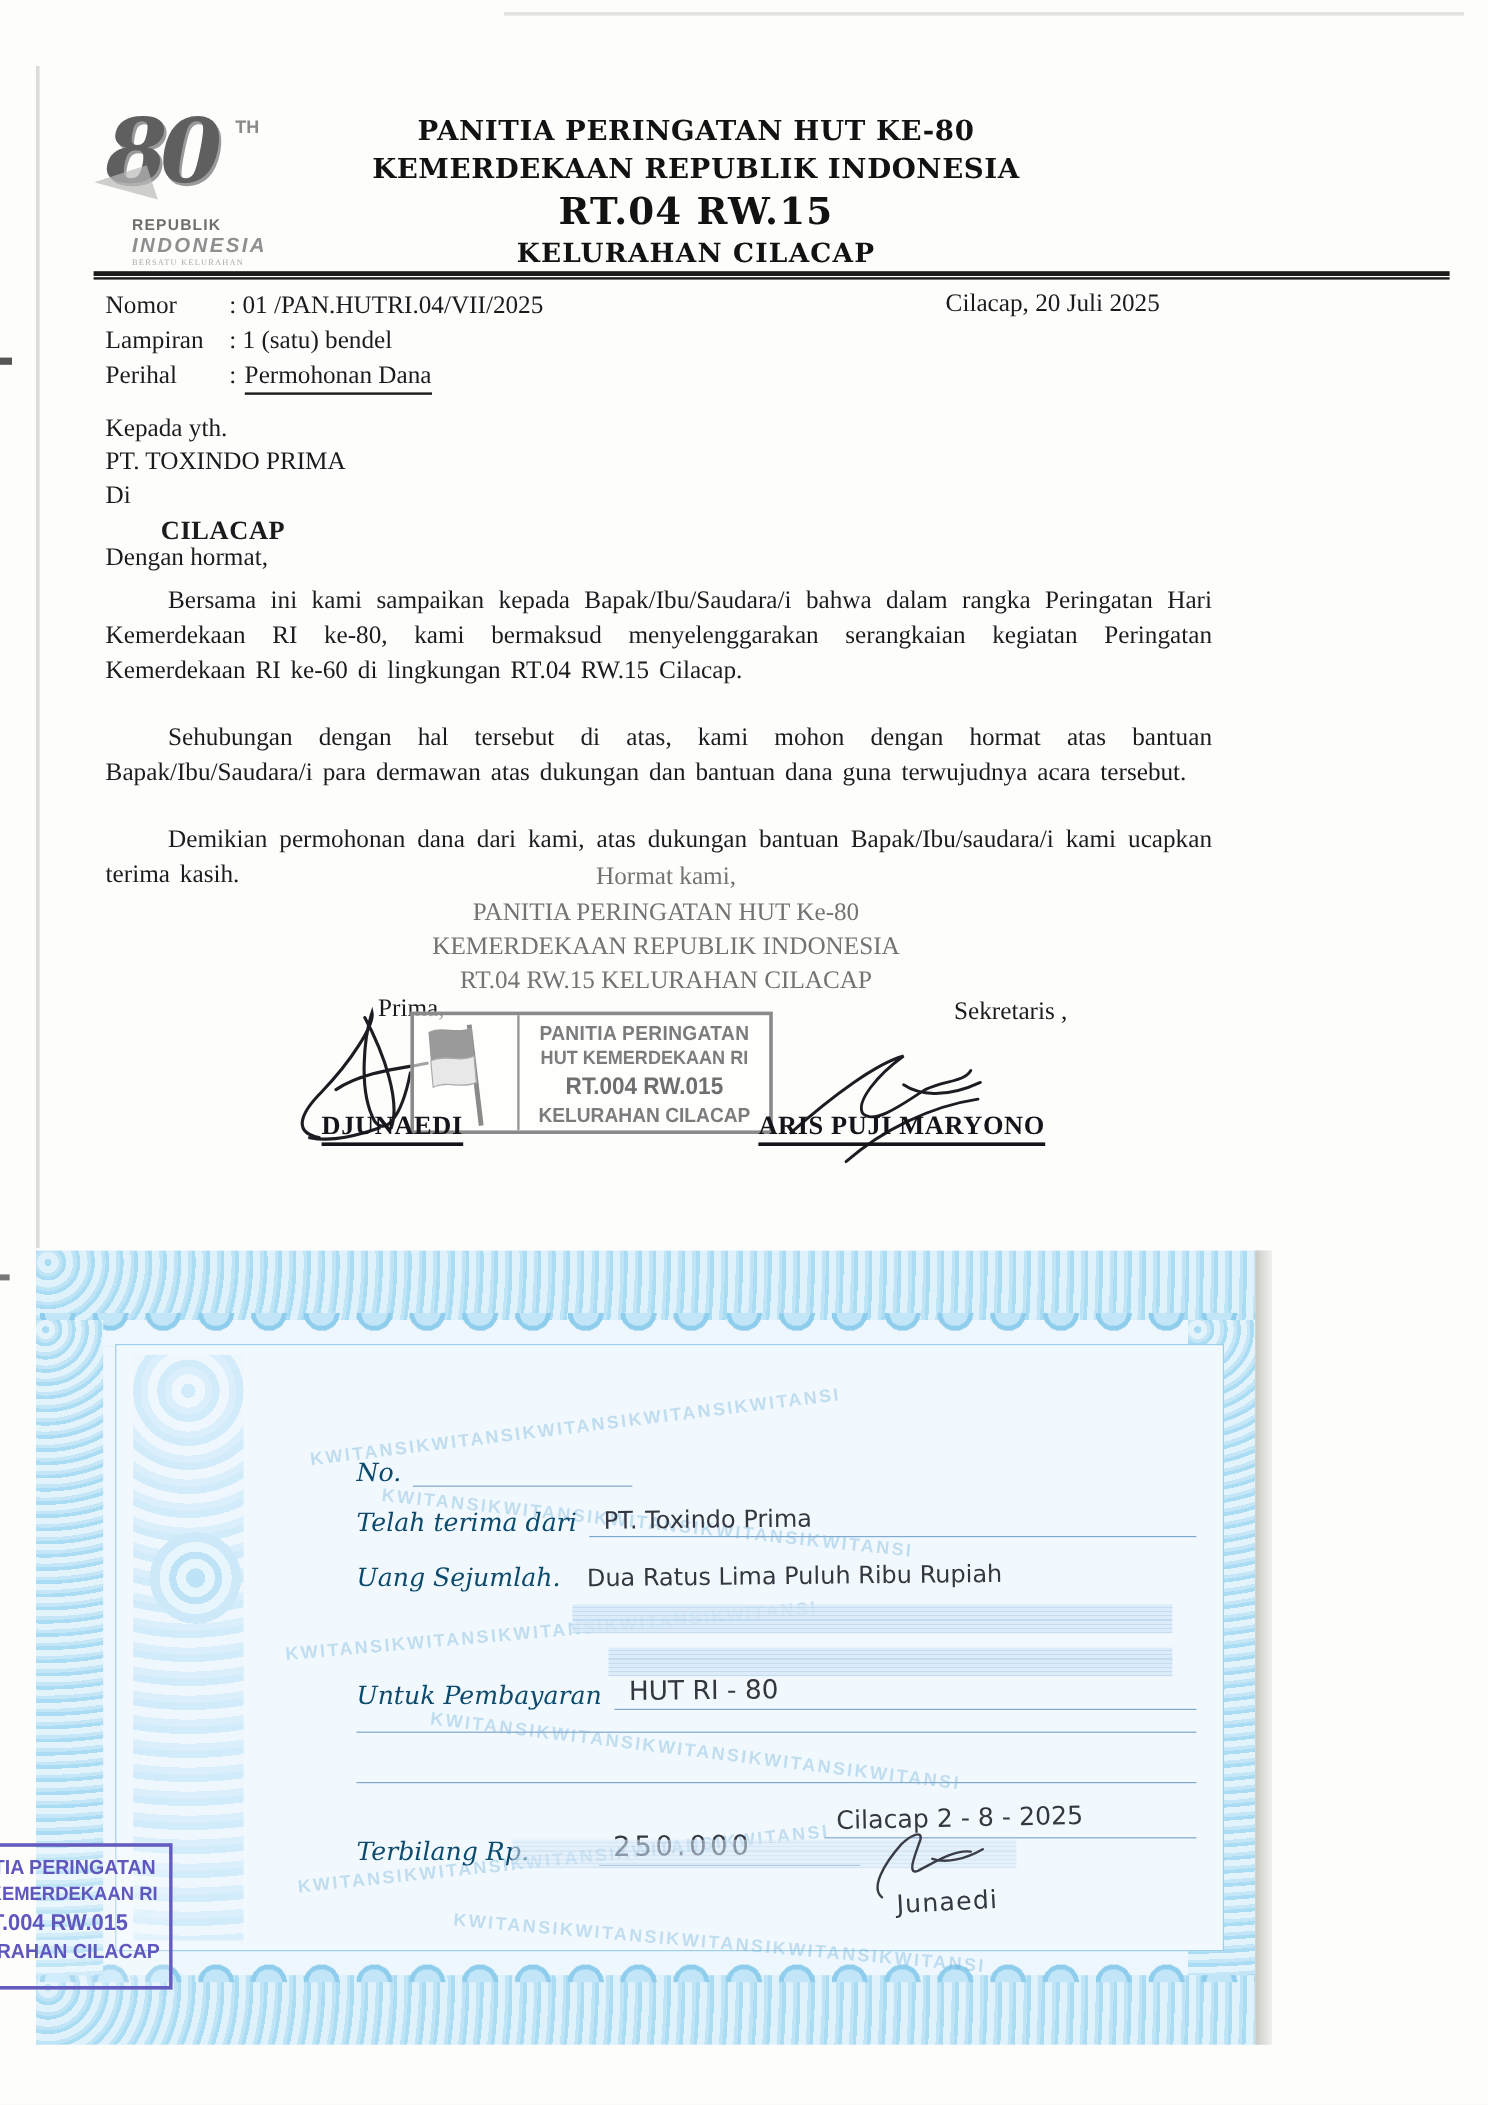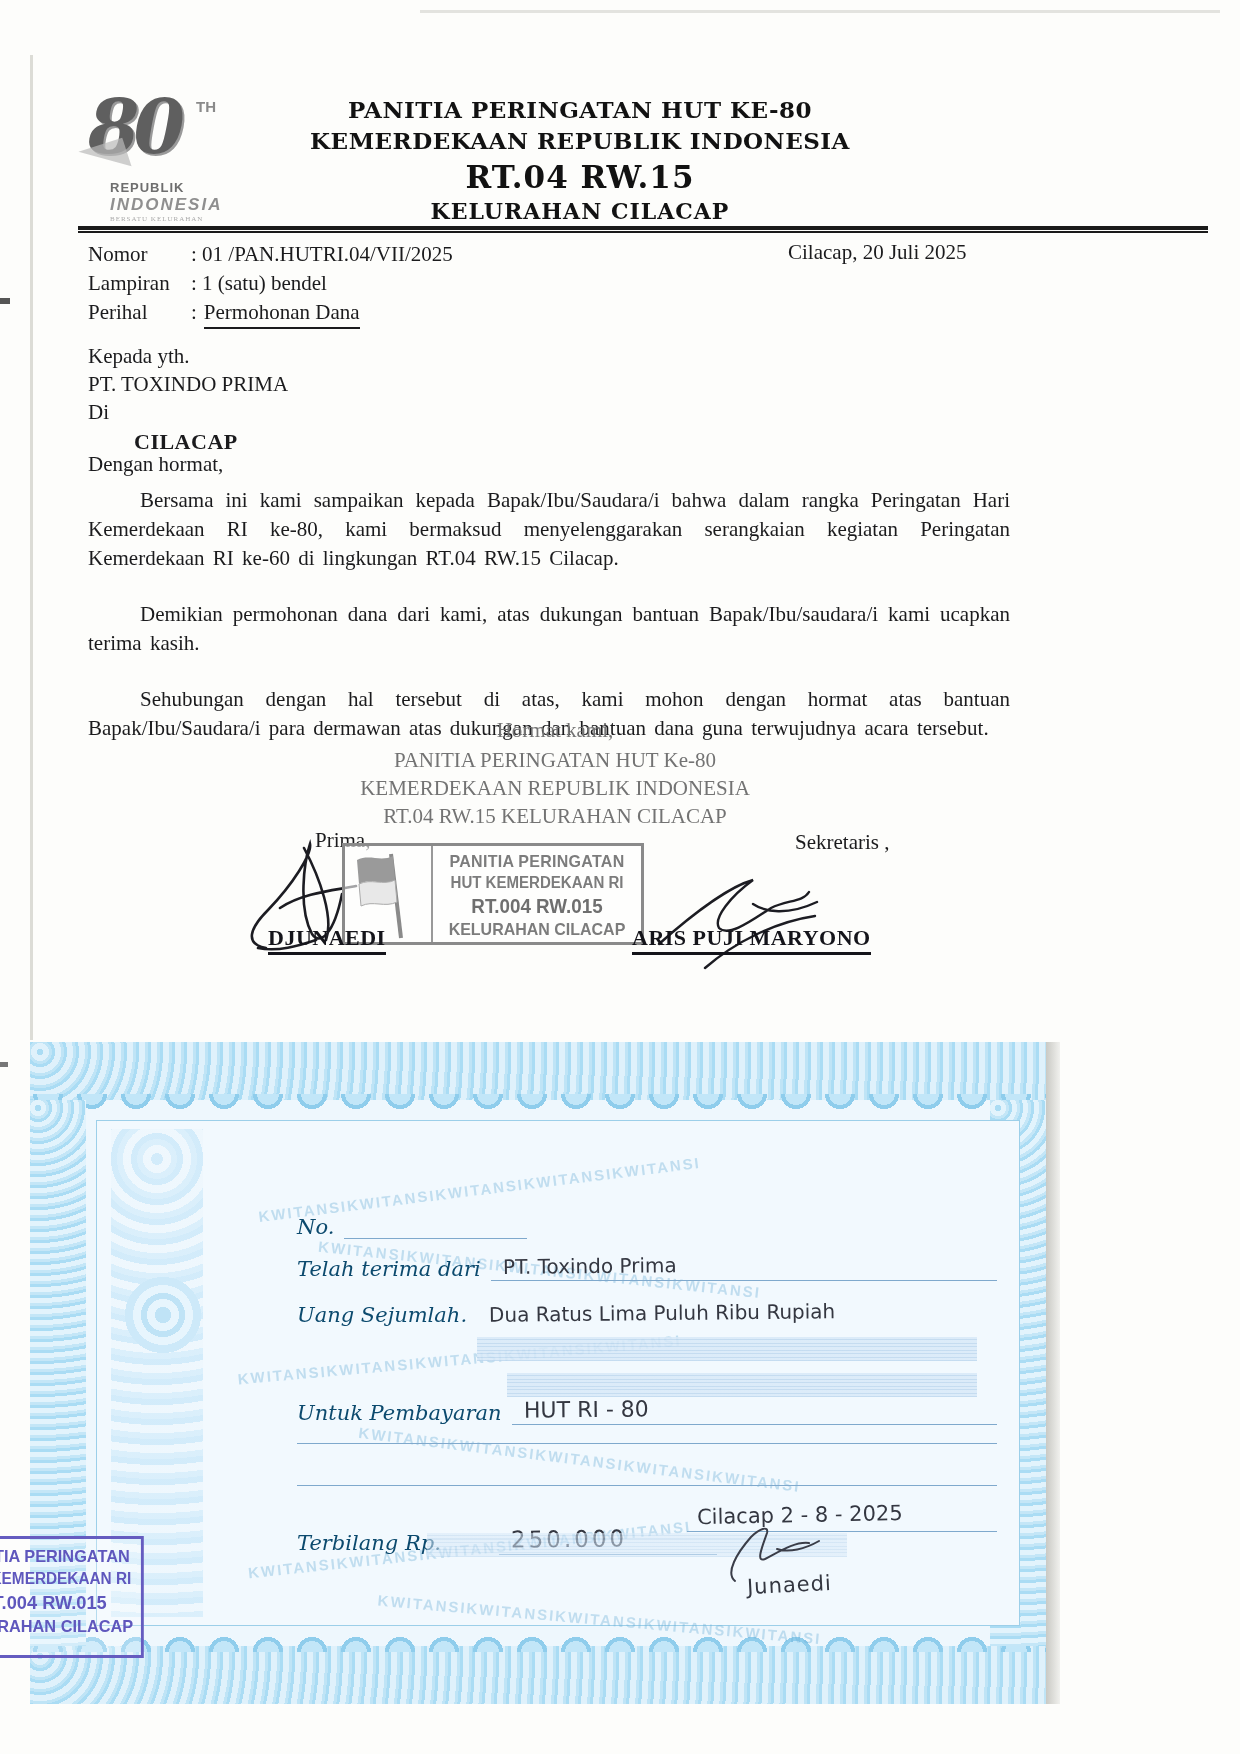--- a/index.html
+++ b/index.html
@@ -153,22 +153,22 @@
     <div>Kepada yth.</div>
     <div>PT. TOXINDO PRIMA</div>
     <div>Di</div>
     <div class="dest">CILACAP</div>
   </div>
 
   <div class="salutation">Dengan hormat,</div>
 
   <div class="body-text">
     <p>Bersama ini kami sampaikan kepada Bapak/Ibu/Saudara/i bahwa dalam rangka Peringatan Hari Kemerdekaan RI ke-80, kami bermaksud menyelenggarakan serangkaian kegiatan Peringatan Kemerdekaan RI ke-60 di lingkungan RT.04 RW.15 Cilacap.</p>
+    <p>Sehubungan dengan hal tersebut di atas, kami mohon dengan hormat atas bantuan Bapak/Ibu/Saudara/i para dermawan atas dukungan dan bantuan dana guna terwujudnya acara tersebut.</p>
     <p>Demikian permohonan dana dari kami, atas dukungan bantuan Bapak/Ibu/saudara/i kami ucapkan terima kasih.</p>
-    <p>Sehubungan dengan hal tersebut di atas, kami mohon dengan hormat atas bantuan Bapak/Ibu/Saudara/i para dermawan atas dukungan dan bantuan dana guna terwujudnya acara tersebut.</p>
   </div>
 
   <div class="closing">
     <div>Hormat kami,</div>
     <div class="c2">PANITIA PERINGATAN HUT Ke-80</div>
     <div>KEMERDEKAAN REPUBLIK INDONESIA</div>
     <div>RT.04 RW.15 KELURAHAN CILACAP</div>
   </div>
 
   <div class="sig-role-left">Prima,</div>

